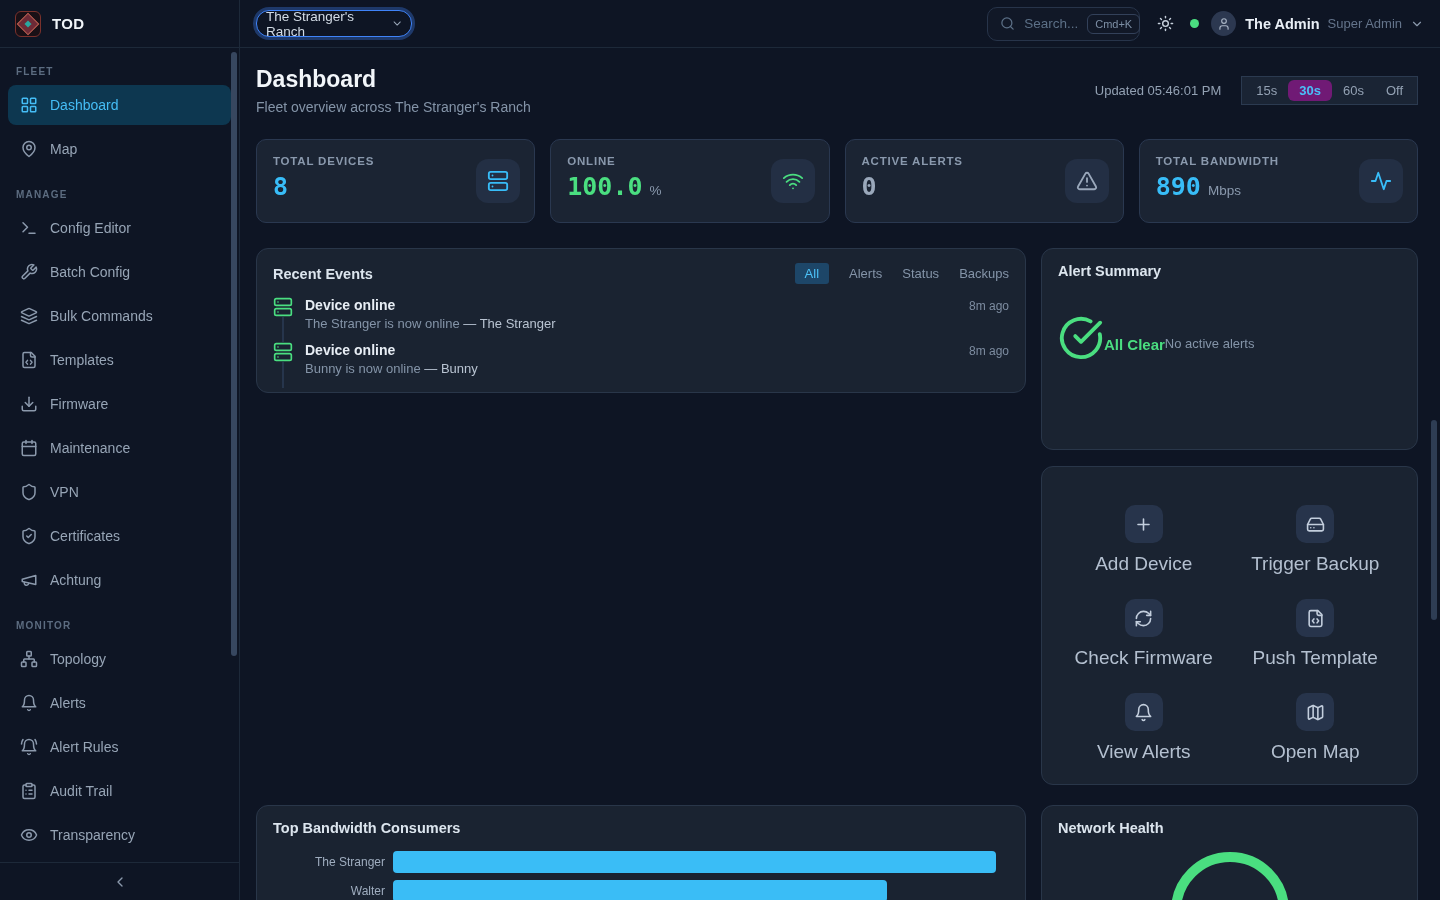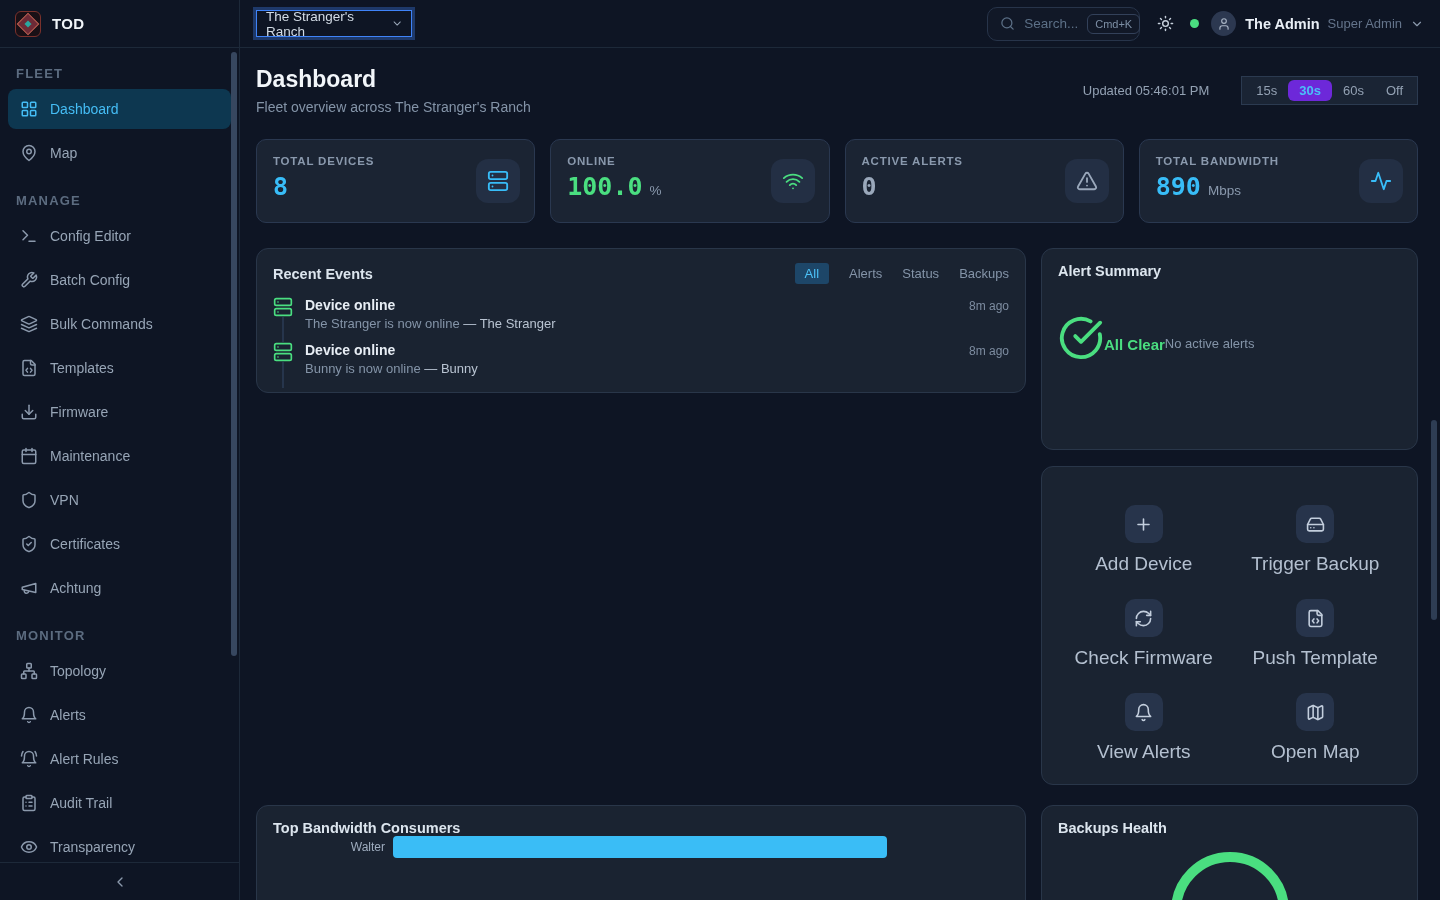--- a/index.html
+++ b/index.html
@@ -11,36 +11,36 @@
   
   .sidebar{width:240px;flex:none;border-right:1px solid #1d2939;display:flex;flex-direction:column;position:relative}
   .sb-header{height:48px;flex:none;display:flex;align-items:center;gap:11px;padding:0 15px;border-bottom:1px solid #1d2939}
   .logo{width:26px;height:26px;border-radius:6px;background:#191016;border:1px solid #7a312c;position:relative;overflow:hidden;flex:none}
   .logo::before{content:"";position:absolute;left:50%;top:50%;width:14px;height:14px;
                 transform:translate(-50%,-50%) rotate(45deg);background:#6d2a36;border:1px solid #b65f4f}
   .logo::after{content:"";position:absolute;left:50%;top:50%;width:5px;height:5px;
                transform:translate(-50%,-50%) rotate(45deg);background:#2aa7a0}
   .brand{font-size:15px;font-weight:700;letter-spacing:.4px;color:#f1f5f9}
   .sb-nav{flex:1;padding:18px 8px 0;overflow:hidden}
-  .sb-section{font-size:13px;font-weight:700;letter-spacing:1.2px;color:#5c6c80;margin:0 8px 8px}
+  .sb-section{font-size:10px;font-weight:700;letter-spacing:1.2px;color:#5c6c80;margin:0 8px 8px}
   .sb-section.mt{margin-top:20px}
   .nav-item{height:40px;margin-bottom:4px;display:flex;align-items:center;gap:12px;padding:0 12px;
             border-radius:8px;color:#97a5b6;font-size:14px;cursor:pointer}
   .nav-item svg{width:18px;height:18px;flex:none;color:#8b99ac}
   .nav-item.active{background:#0d3750;color:#45bdf5}
   .nav-item.active svg{color:#45bdf5}
   .sb-scroll{position:absolute;top:52px;right:2px;width:6px;height:604px;background:#37475f;border-radius:3px}
   .sb-footer{flex:none;height:38px;border-top:1px solid #1d2939;display:flex;align-items:center;justify-content:center;color:#8b99ac;cursor:pointer}
   .sb-footer svg{width:16px;height:16px}
 
   
   .main{flex:1;display:flex;flex-direction:column;min-width:0}
   .topbar{height:48px;flex:none;border-bottom:1px solid #1d2939;display:flex;align-items:center;justify-content:space-between;padding:0 16px}
   .site-select{display:flex;align-items:center;justify-content:space-between;width:156px;height:27px;
-               padding:0 8px 0 9px;border:1px solid #3f83f8;border-radius:0;
+               padding:0 8px 0 9px;border:1px solid #3f83f8;border-radius:13px;
                box-shadow:0 0 0 3px rgba(63,131,248,.33);font-size:13.5px;color:#d3dce6;cursor:pointer;background:#0e1524}
   .site-select svg{width:13px;height:13px;color:#9aa7b8}
   .topbar-right{display:flex;align-items:center}
   .searchbox{display:flex;align-items:center;gap:9px;width:153px;height:34px;border:1px solid #27344a;
              border-radius:10px;padding:0 6px 0 12px;color:#5c7087;font-size:13.5px;cursor:text;background:rgba(255,255,255,.015)}
   .searchbox svg{width:15px;height:15px;flex:none}
   .kbd{margin-left:auto;border:1px solid #33415a;border-radius:6px;padding:3px 7px;font-size:11px;color:#7d8fa5;white-space:nowrap}
   .theme-btn{margin-left:17px;color:#c6d0dc;cursor:pointer}
   .theme-btn svg{width:17px;height:17px}
   .status-dot{width:9px;height:9px;border-radius:50%;background:#4ade80;margin-left:16px}
@@ -50,25 +50,25 @@
   .user-name{margin-left:9px;font-size:14.5px;font-weight:600;color:#e8eef5;white-space:nowrap}
   .user-role{margin-left:8px;font-size:13px;color:#64748b;white-space:nowrap}
   .user-menu .chev{margin-left:8px;color:#8b99ac}
   .chev svg{width:14px;height:14px}
 
   
   .content{flex:1;padding:16px 22px 0 16px;position:relative;overflow:hidden}
   .page-head{display:flex;justify-content:space-between}
   .page-title{font-size:23px;font-weight:700;color:#f2f6fa;margin:2px 0 6px}
   .subtitle{font-size:14px;color:#8494a8}
-  .head-right{display:flex;align-items:center;gap:32px;margin-top:12px;align-self:flex-start}
+  .head-right{display:flex;align-items:center;gap:20px;margin-top:12px;align-self:flex-start}
   .updated{font-size:13px;color:#93a1b3;white-space:nowrap}
   .seg{display:flex;background:#1a2434;border:1px solid #2b3a50;border-radius:0;padding:3px}
   .seg-item{padding:3px 11px;font-size:13px;color:#93a1b3;border-radius:6px;cursor:pointer;white-space:nowrap}
-  .seg-item.active{background:#6d28d9;color:#4ac0f8;font-weight:600}
+  .seg-item.active{background:#701a75;color:#4ac0f8;font-weight:600}
 
   .stats-row{display:flex;gap:15px;margin-top:24px}
   .stat-card{flex:1;height:84px;background:#1b2433;border:1px solid #2a3850;border-radius:10px;padding:15px 16px;position:relative}
   .stat-label{font-size:11.5px;letter-spacing:.8px;color:#8a99ad;font-weight:600}
   .stat-value-row{margin-top:7px;display:flex;align-items:baseline;gap:7px}
   .stat-value{font-family:"DejaVu Sans Mono",monospace;font-weight:700;font-size:25px;line-height:1}
   .stat-unit{font-size:13.5px;color:#8a99ad}
   .stat-chip{position:absolute;right:14px;top:50%;transform:translateY(-50%);width:44px;height:44px;
              border-radius:12px;background:#232f44;display:flex;align-items:center;justify-content:center}
   .stat-chip svg{width:22px;height:22px}
@@ -468,20 +468,26 @@
                     <span>Bunny is now online</span>
                     <span class="ev-dev">— Bunny</span>
                   </div>
                 </div>
               </div>
             </div>
           </div>
 
           <div class="panel" id="bandwidth-panel">
             <div class="panel-title">Top Bandwidth Consumers</div>
+            <div class="bw-row first">
+              <span class="bw-label">The Stranger</span>
+              <div class="bw-track">
+                <div class="bw-bar" style="width: 100%;"></div>
+              </div>
+            </div>
             <div class="bw-row">
               <span class="bw-label">Walter</span>
               <div class="bw-track">
                 <div class="bw-bar" style="width: 82%;"></div>
               </div>
             </div>
           </div>
 
         </div>
 
@@ -559,21 +565,21 @@
                       <path d="M15 5.764v15"></path>
                       <path d="M9 3.236v15"></path>
                     </svg>
                 </div>
                 <span class="qa-label">Open Map</span>
               </div>
             </div>
           </div>
 
           <div class="panel" id="network-health">
-            <div class="panel-title">Backups Health</div>
+            <div class="panel-title">Network Health</div>
             <div class="nh-ring">
               <span class="nh-value">100</span>
             </div>
           </div>
 
         </div>
       </div>
 
     </div>
   </div>

